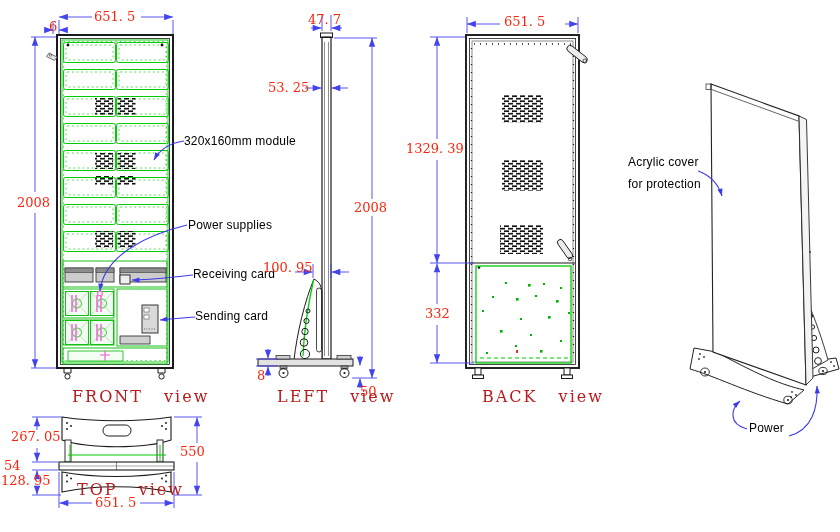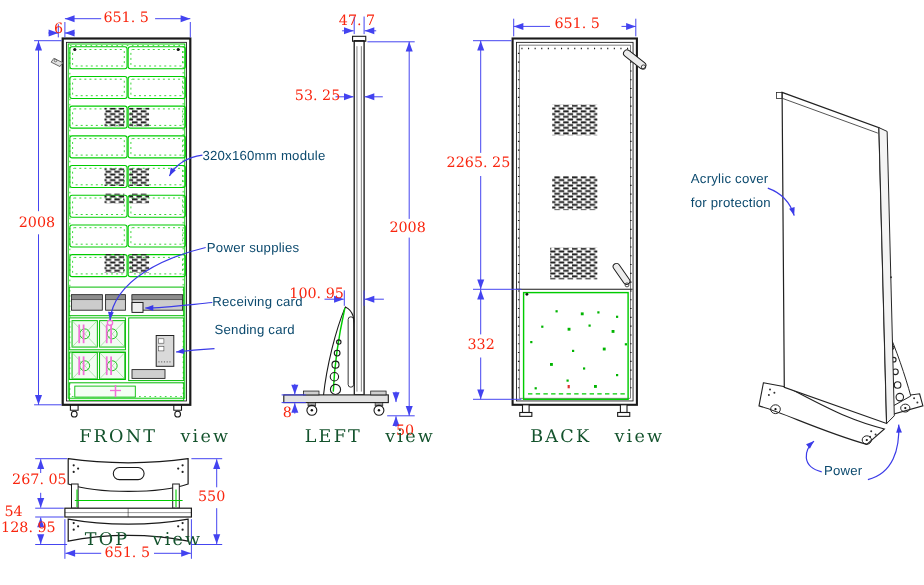--- a/index.html
+++ b/index.html
@@ -1,21 +1,21 @@
 <!DOCTYPE html>
 <html><head>
 <meta charset="utf-8">
 <style>
   html,body{margin:0;padding:0;background:#ffffff;}
   #stage{position:relative;width:840px;height:532px;background:#fff;overflow:hidden;
          font-family:"Liberation Sans",sans-serif;}
   #stage svg{position:absolute;left:0;top:0;}
   .dim{position:absolute;color:#f9260f;font:13px "DejaVu Serif",serif;white-space:pre;line-height:14px;}
-  .lbl{position:absolute;color:#0c4a6e;font:12px "Liberation Sans",sans-serif;white-space:pre;line-height:13px;letter-spacing:.2px;}
-  .vtitle{position:absolute;color:#14532d;font:16px "DejaVu Serif",serif;white-space:pre;
+  .lbl{position:absolute;color:#000000;font:12px "Liberation Sans",sans-serif;white-space:pre;line-height:13px;letter-spacing:.2px;}
+  .vtitle{position:absolute;color:#b91c1c;font:16px "DejaVu Serif",serif;white-space:pre;
           letter-spacing:2px;word-spacing:14px;line-height:17px;text-align:right;}
 </style>
 </head>
 <body>
 
 <div id="stage">
 
 <svg width="840" height="532" viewBox="0 0 840 532">
   <defs>
     <marker id="ma" viewBox="0 0 10 8" refX="9.4" refY="4" markerWidth="10" markerHeight="8" orient="auto" markerUnits="userSpaceOnUse">
@@ -366,33 +366,33 @@
     </g>
   </g>
 </svg>
 
   <div class="dim" style="left:94px;top:10px">651. 5</div>
   <div class="dim" style="left:49px;top:20px">6</div>
   <div class="dim" style="left:17px;top:196px">2008</div>
   <div class="lbl" style="left:184px;top:135px">320x160mm module</div>
   <div class="lbl" style="left:188px;top:219px">Power supplies</div>
   <div class="lbl" style="left:193px;top:268px">Receiving card</div>
-  <div class="lbl" style="left:195px;top:294px">Sending card</div>
+  <div class="lbl" style="left:195px;top:310px">Sending card</div>
   <div class="vtitle" style="left:72px;top:388px">FRONT view</div>
 
   <div class="dim" style="left:308px;top:13px">47. 7</div>
   <div class="dim" style="left:268px;top:81px">53. 25</div>
   <div class="dim" style="left:354px;top:201px">2008</div>
   <div class="dim" style="left:263px;top:261px">100. 95</div>
   <div class="dim" style="left:257px;top:369px">8</div>
   <div class="dim" style="left:360px;top:385px">50</div>
   <div class="vtitle" style="left:277px;top:388px">LEFT view</div>
 
   <div class="dim" style="left:504px;top:15px">651. 5</div>
-  <div class="dim" style="left:406px;top:142px">2265. 25</div>
+  <div class="dim" style="left:406px;top:142px">1329. 39</div>
   <div class="dim" style="left:425px;top:307px">332</div>
   <div class="vtitle" style="left:482px;top:388px">BACK view</div>
 
   <div class="dim" style="left:11px;top:430px">267. 05</div>
   <div class="dim" style="left:4px;top:459px">54</div>
   <div class="dim" style="left:1px;top:474px">128. 95</div>
   <div class="dim" style="left:180px;top:445px">550</div>
   <div class="dim" style="left:95px;top:496px">651. 5</div>
   <div class="vtitle" style="left:77px;top:481px">TOP view</div>
 

